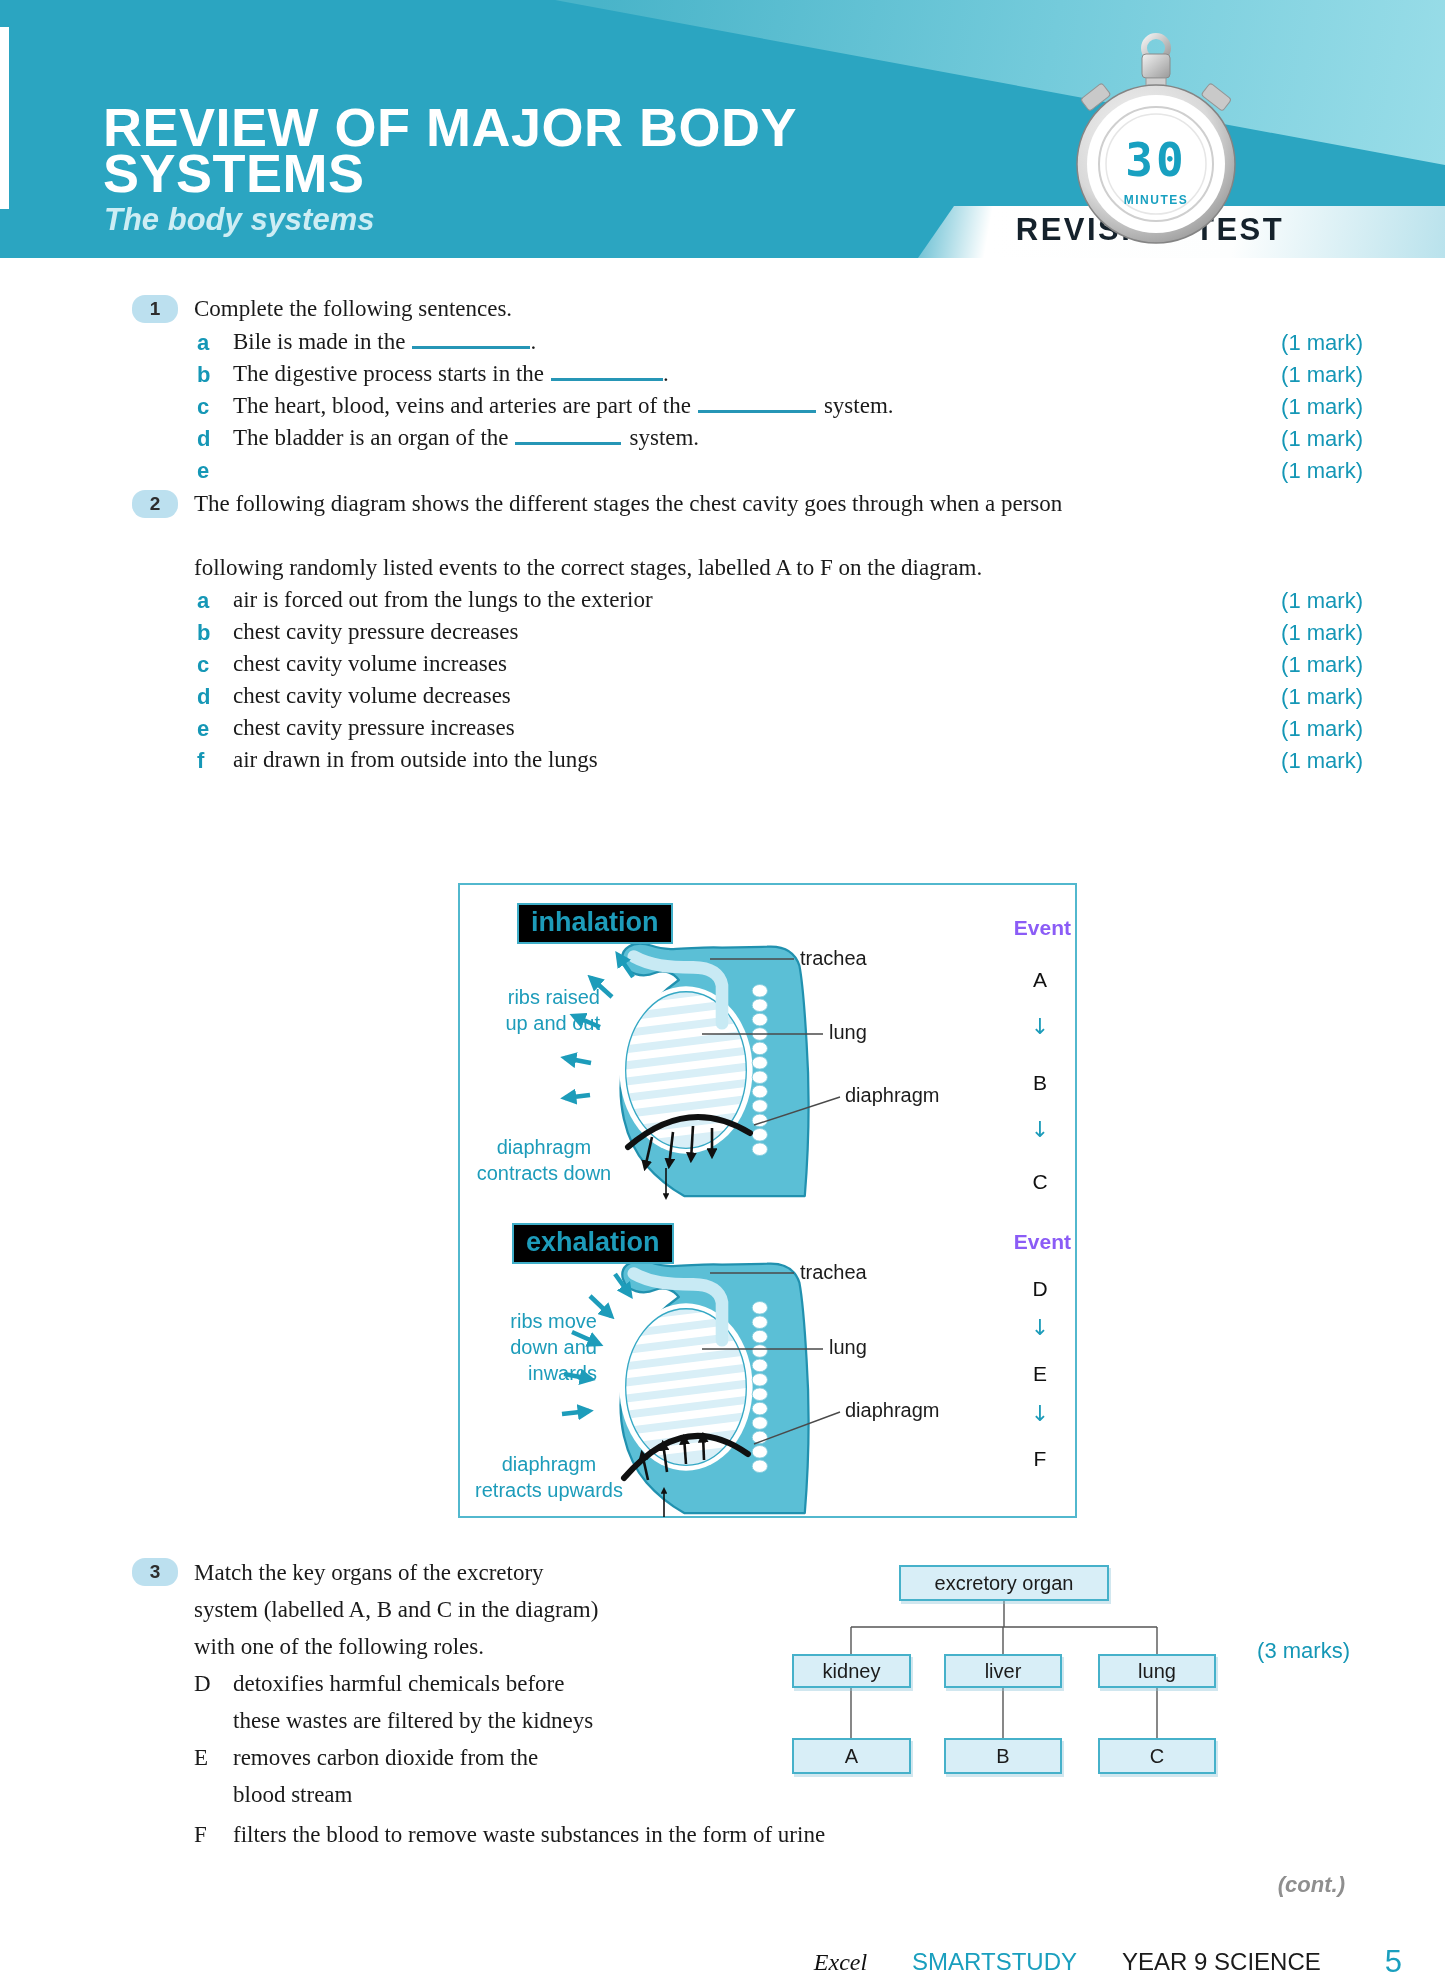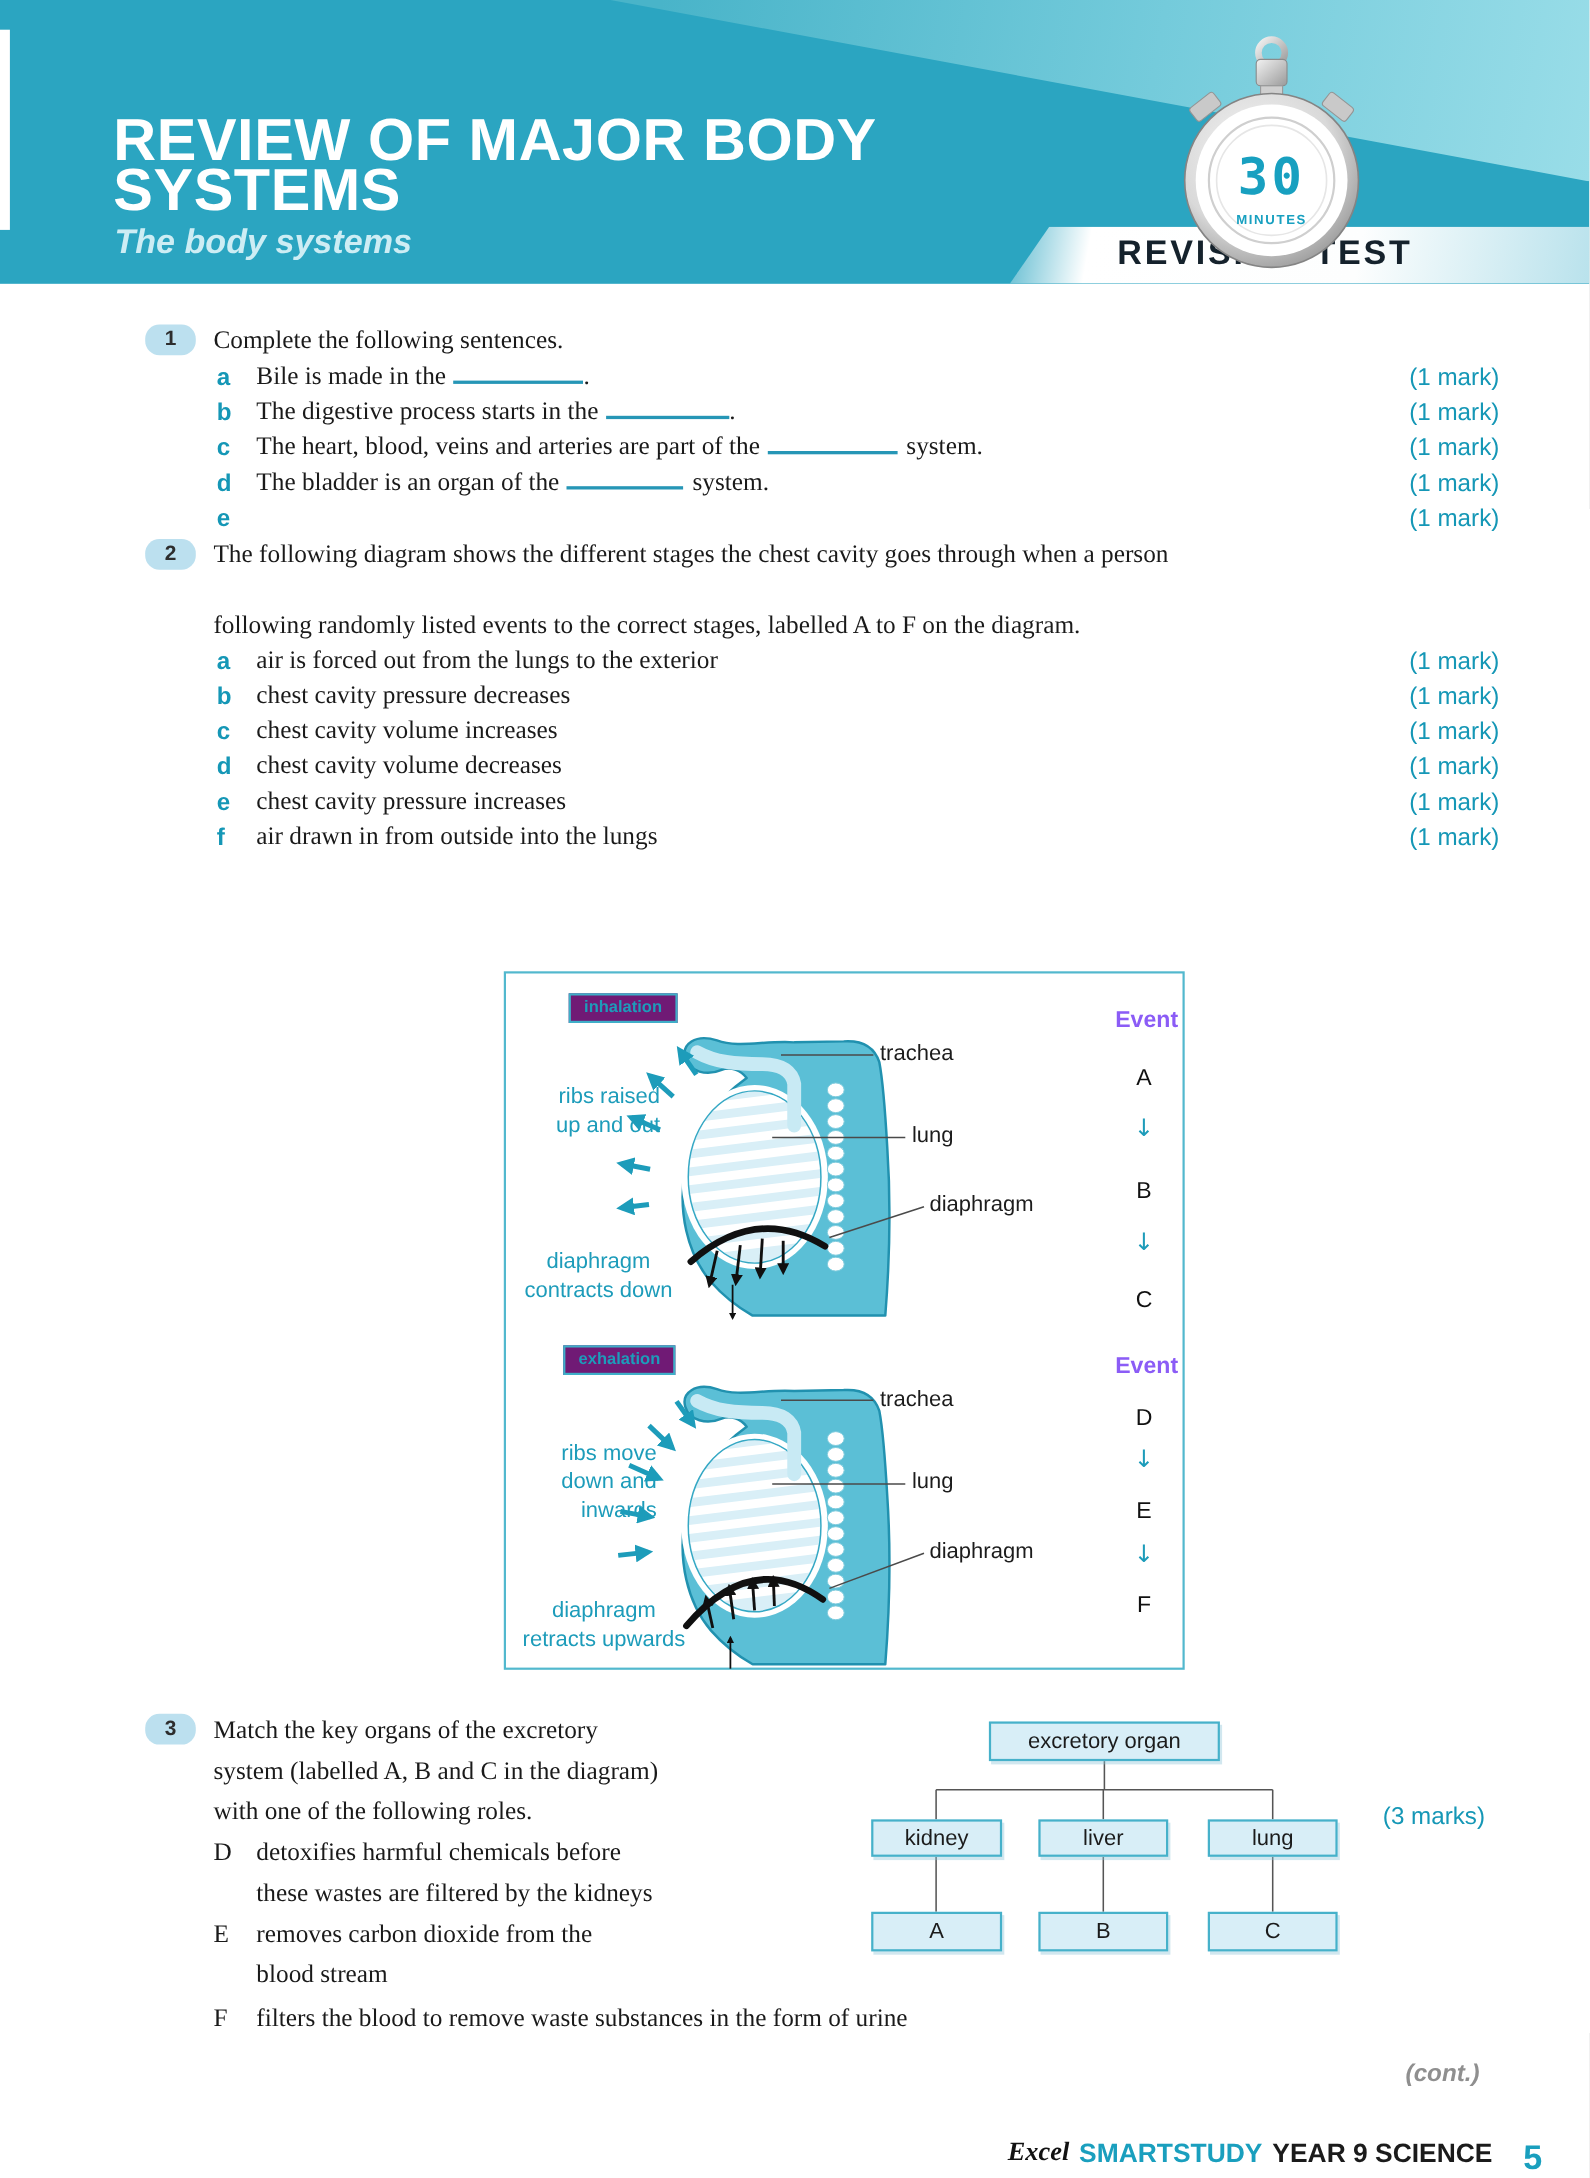--- a/index.html
+++ b/index.html
@@ -39,44 +39,44 @@
   .row .mk{position:absolute;right:0;top:1px;}
   .blank{display:inline-block;border-bottom:3px solid #2696B6;height:17px;
          vertical-align:baseline;margin-left:7px;}
   .gap-r{margin-right:8px;}
 
   
   .dbox{position:absolute;left:458px;top:883px;width:619px;height:635px;border:2.5px solid #52B8CE;
         background:#fff;box-sizing:border-box;}
   .panel{position:absolute;left:0;width:614px;height:317px;}
   .panel-svg{position:absolute;left:0;top:0;}
-  .mode-label{position:absolute;border:2px solid #3FAEC8;background:#701a75;color:#1D9CBA;
-        font-family:"Liberation Sans",sans-serif;font-weight:bold;font-size:15px;
+  .mode-label{position:absolute;border:2px solid #3FAEC8;background:#000000;color:#1D9CBA;
+        font-family:"Liberation Sans",sans-serif;font-weight:bold;font-size:27px;
         text-align:center;padding:2px 12px 4px;}
   .plabel{position:absolute;font-family:"Liberation Sans",sans-serif;font-size:20px;color:#1c1c1c;}
   .tnote{position:absolute;font-family:"Liberation Sans",sans-serif;font-size:20px;
          color:#1D9CBA;line-height:26px;}
   .ev-h{position:absolute;left:549px;width:62px;text-align:right;
         font-family:"Liberation Sans",sans-serif;font-weight:bold;font-size:21px;color:#8b5cf6;}
   .ev-l{position:absolute;left:549px;width:62px;text-align:center;
         font-family:"Liberation Sans",sans-serif;font-size:21px;color:#111;}
   .ev-a{position:absolute;left:549px;width:62px;text-align:center;
         font-family:"DejaVu Sans",sans-serif;font-size:22px;color:#1D9CBA;}
 
   
   .tree{position:absolute;left:780px;top:1550px;width:565px;height:240px;}
   .tbox{position:absolute;background:#D8EEF7;border:2px solid #46B1CA;text-align:center;
         font-family:"Liberation Sans",sans-serif;font-size:20px;color:#1b1b1b;
         box-shadow:2px 3px 0 rgba(140,195,215,.4);box-sizing:border-box;}
 
   
   .cont{position:absolute;right:100px;top:1872px;font-family:"Liberation Sans",sans-serif;
         font-style:italic;font-weight:bold;font-size:22px;color:#8f8f8f;}
-  .footer{position:absolute;right:43px;top:1944px;display:flex;align-items:flex-start;
-          font-family:"Liberation Sans",sans-serif;font-size:24px;font-weight:bold;white-space:nowrap;}
+  .footer{position:absolute;right:43px;top:1944px;display:flex;align-items:center;
+          font-family:"Liberation Sans",sans-serif;font-size:24px;font-weight:normal;white-space:nowrap;gap:36px;}
   .f-excel{font-family:"Liberation Serif",serif;font-style:italic;color:#111;margin-right:9px;}
   .f-teal{color:#1A9FBE;margin-right:9px;}
   .f-rest{color:#1b1b1b;}
   .f-page{color:#1A9FBE;font-size:31px;margin-left:28px;}
 </style>
 </head>
 <body>
 
 <div class="page">
 

